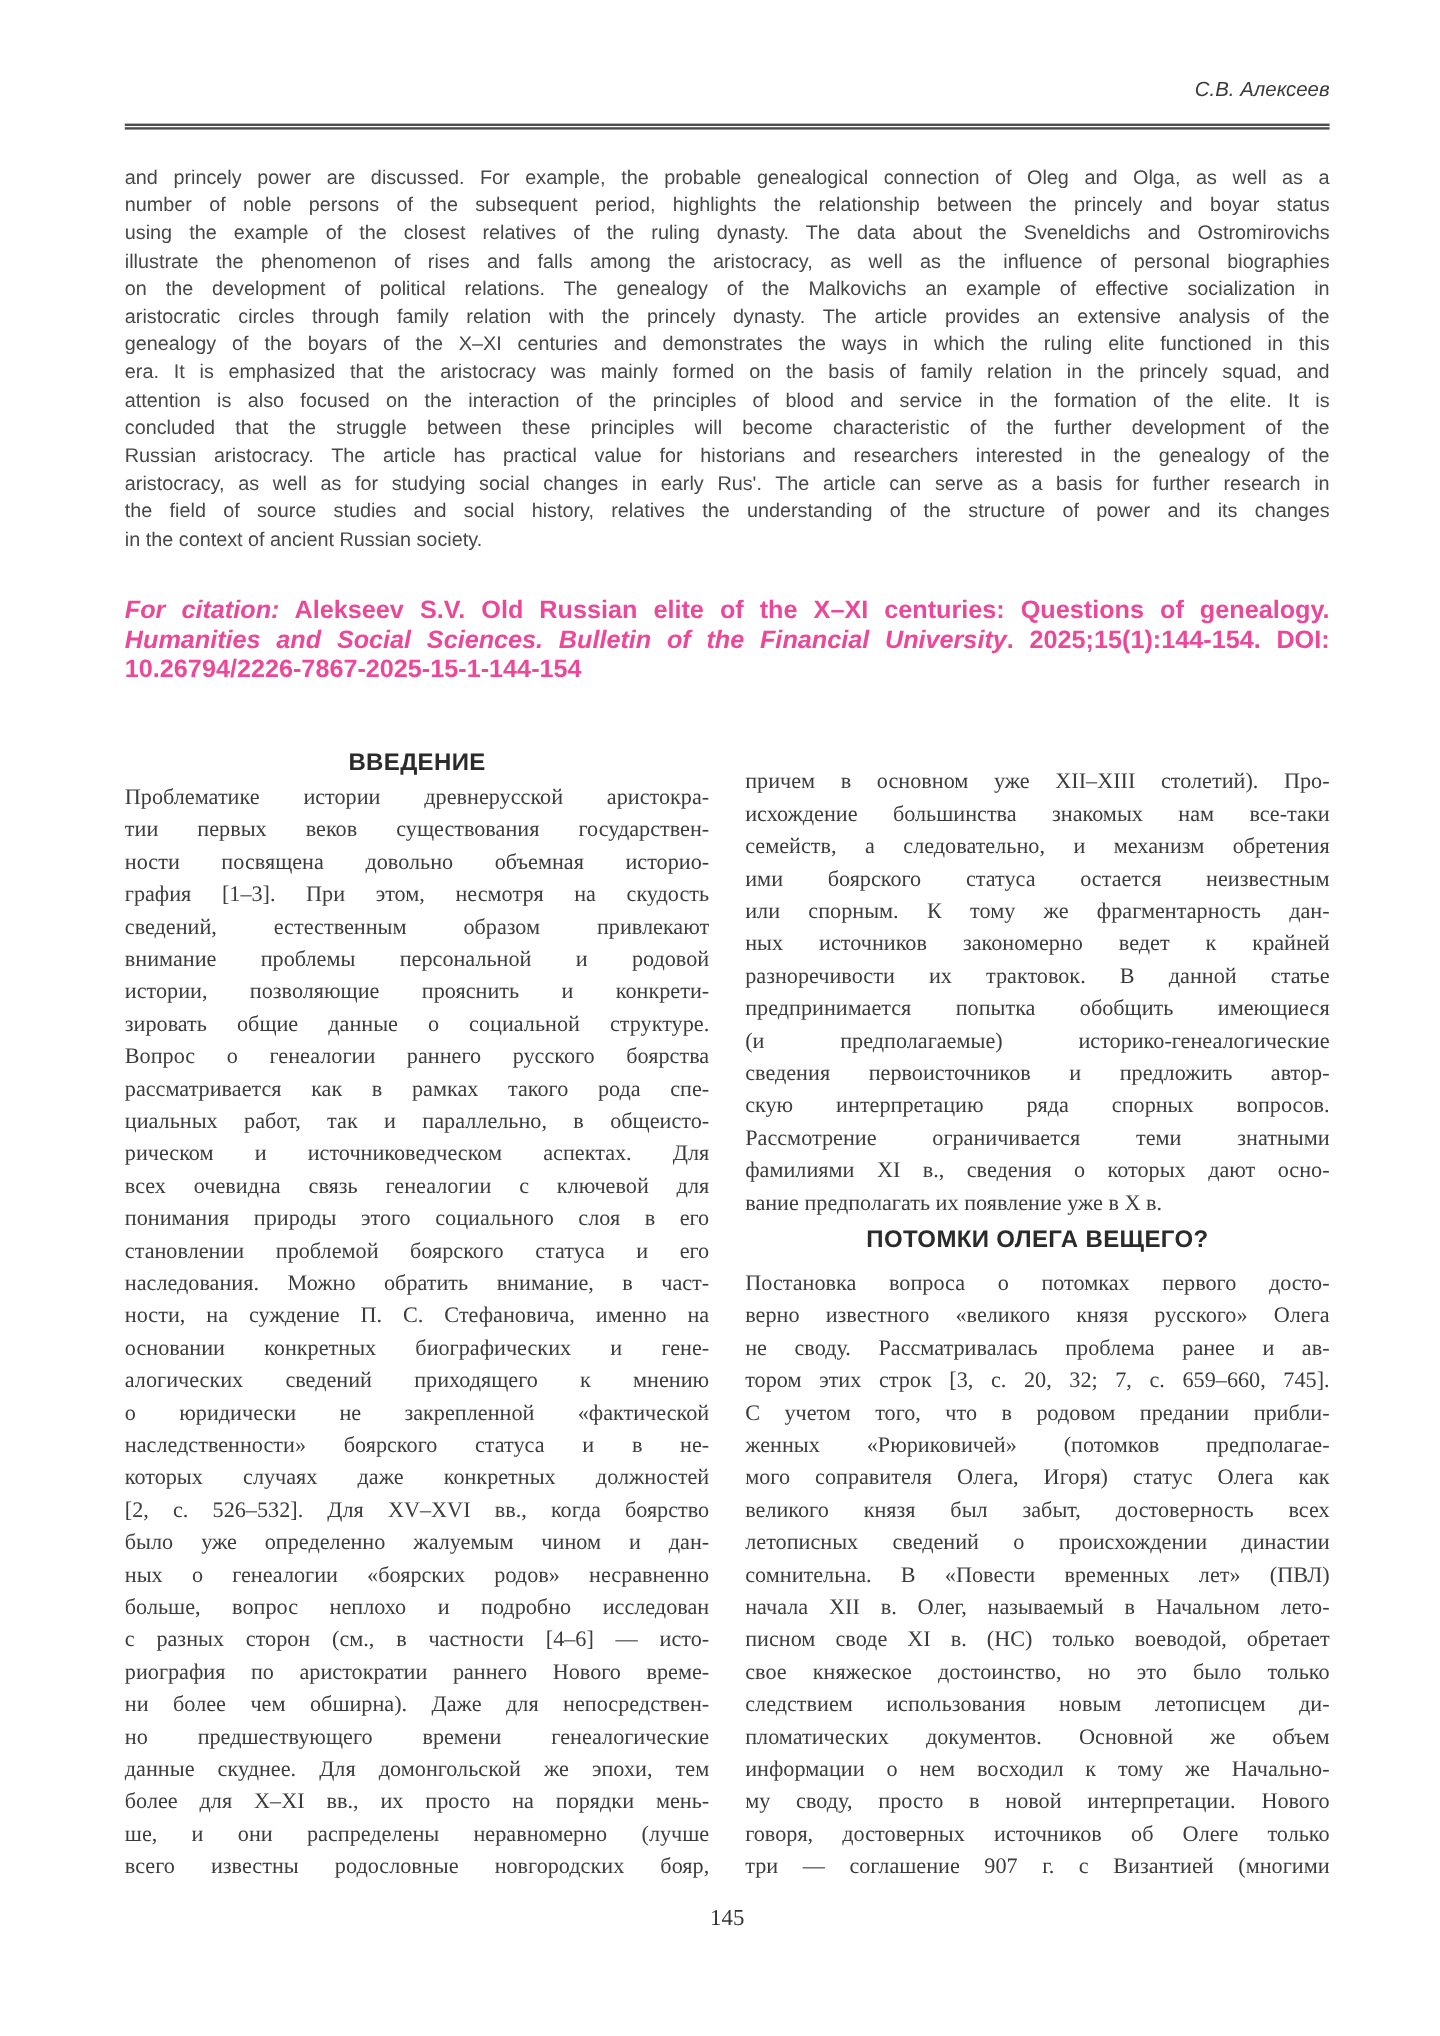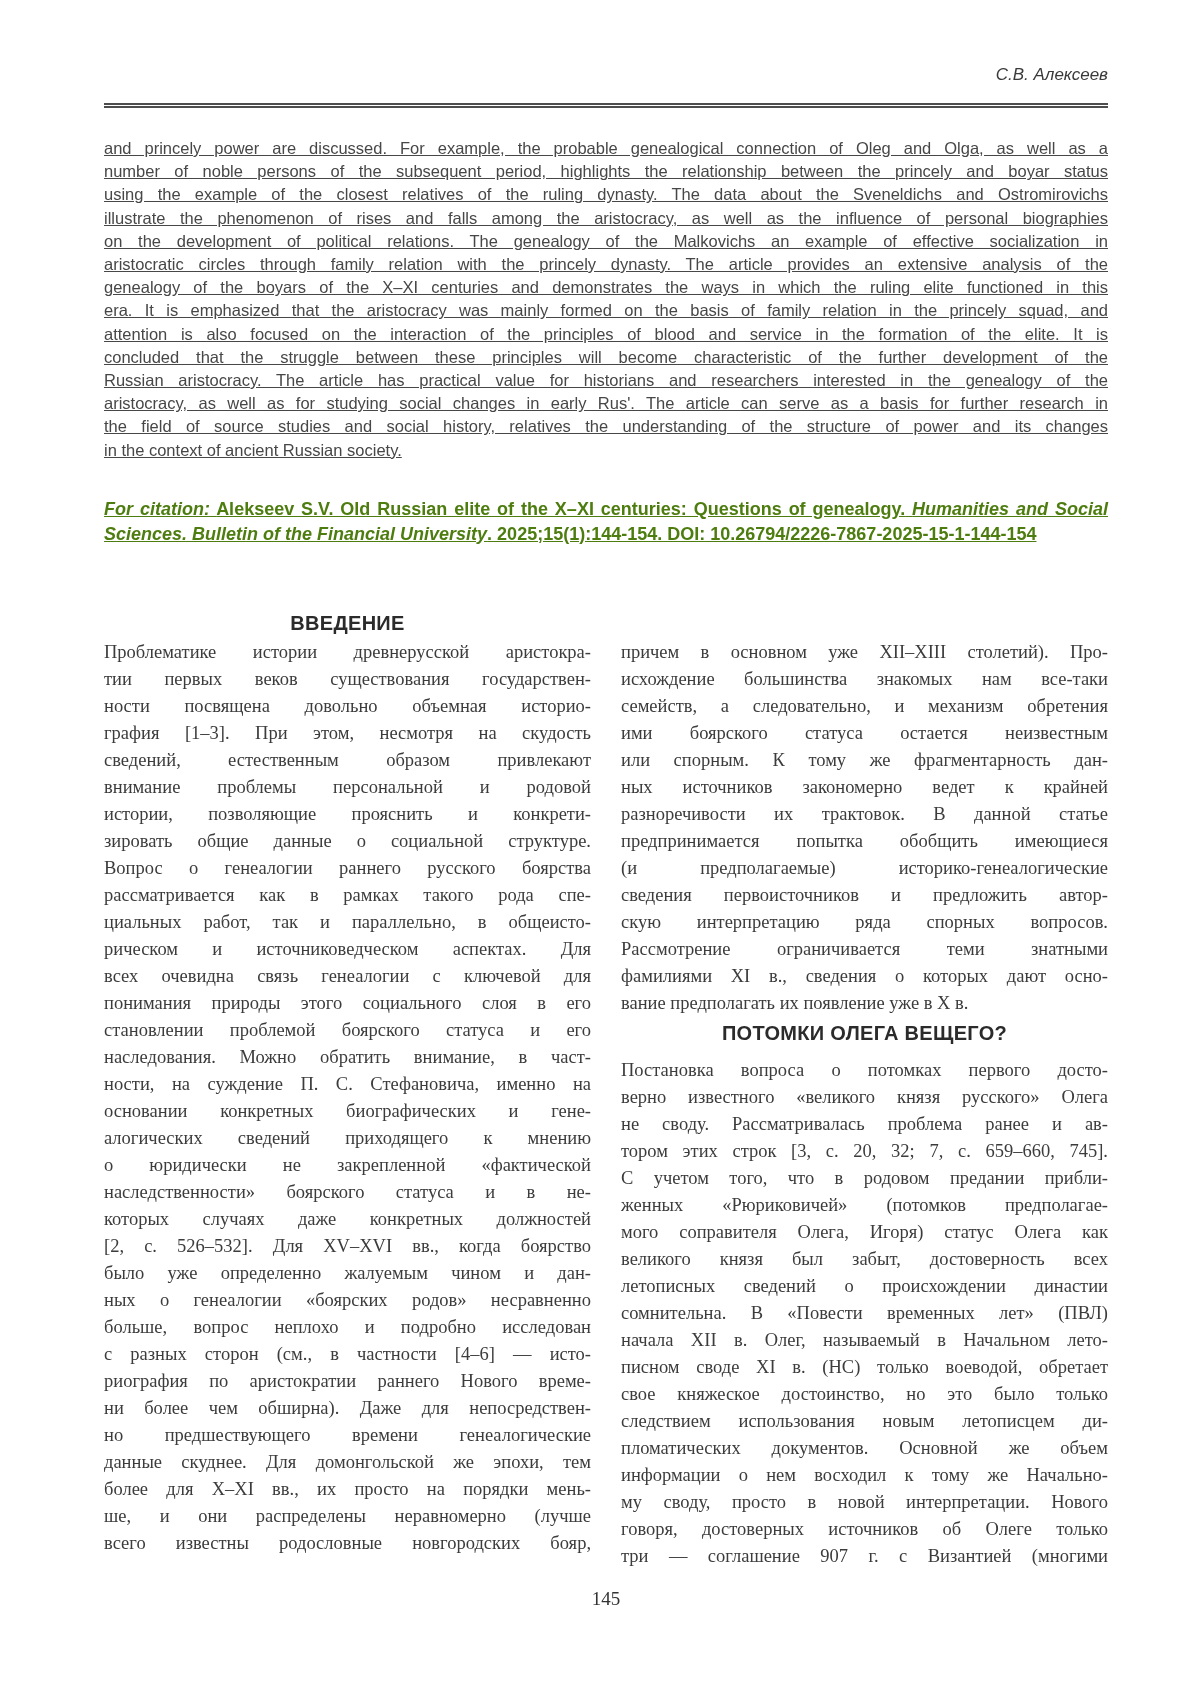--- a/index.html
+++ b/index.html
@@ -17,35 +17,35 @@
     font-style:italic; font-size:17px; line-height:26px; color:#3a3a3a;
   }
   .header-rule {
     top:103px; height:5px;
     border-top:2px solid #4d4d4d; border-bottom:2px solid #4d4d4d;
   }
 
   .abstract {
     top:137px; font-size:16.5px; line-height:23.2px; color:#474747;
   }
-  .abstract .tline { text-align:justify; text-align-last:justify;text-decoration:underline; }
+  .abstract .tline { text-align:justify; text-align-last:justify; }
   .abstract .tline.endline { text-align-last:left; }
   .kw-line { text-align:left; }
   .kw-label { font-weight:bold; font-style:italic; color:#2f2f2f; }
 
   .citation {
-    top:497px; font-size:18px; line-height:24.5px; font-weight:bold;
-    color:#4d7c0f; text-align:justify;text-decoration:underline;
+    top:497px; font-size:21px; line-height:24.5px; font-weight:bold;
+    color:#ec4899; text-align:justify;
   }
   .citation .it { font-style:italic; }
 
   .columns {
     top:611px; display:flex; gap:30px;
     font-family:"Liberation Serif", serif;
-    font-size:18.5px; line-height:27px; color:#3c3c3c;
+    font-size:18.5px; line-height:27px; color:#3c3c3c;align-items:flex-end;
   }
   .col { width:487px; }
   .col-heading {
     font-family:"Liberation Sans", sans-serif; font-weight:bold;
     font-size:20px; line-height:24px; letter-spacing:0.3px;
     text-align:center; color:#2b2b2b;
   }
   .intro-heading { margin-bottom:4px; }
   .right-col { padding-top:28px; }
   .section-heading { margin:4px 0 12px 0; }

